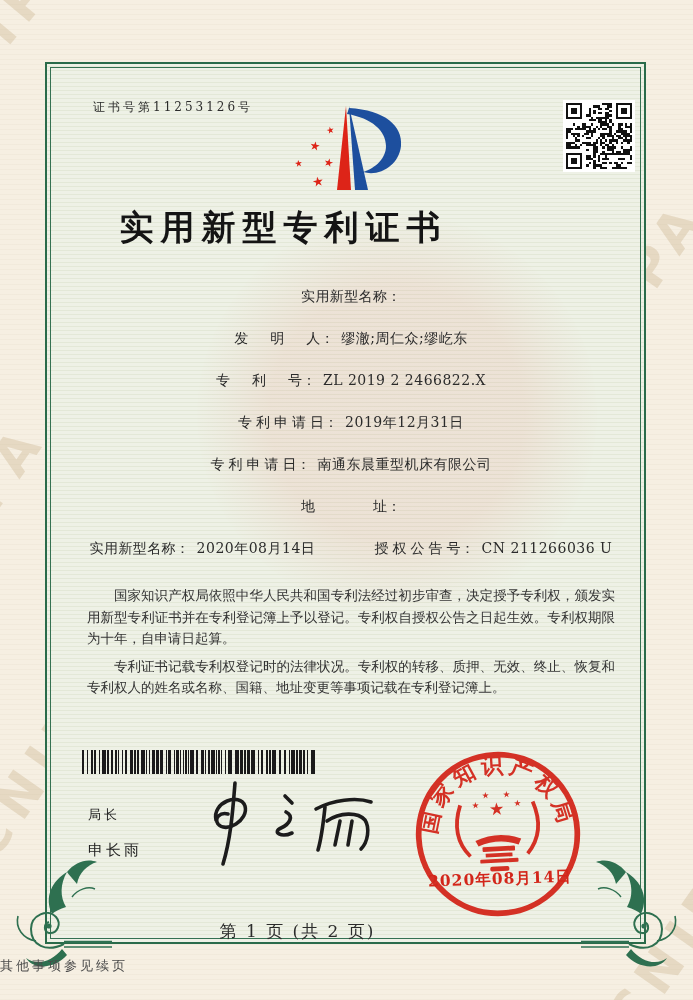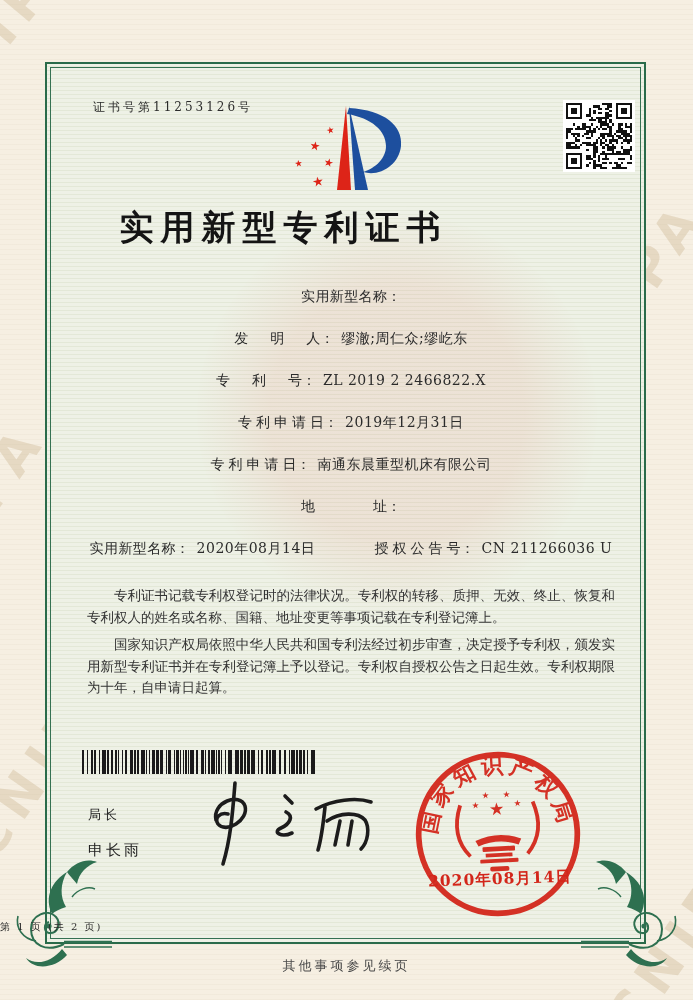--- a/index.html
+++ b/index.html
@@ -63,25 +63,25 @@
   .barcode{position:absolute;left:82px;top:750px;width:237px;height:24px;}
   .signer-title{position:absolute;left:88px;top:806px;font-size:13px;letter-spacing:3px;color:#222;}
   .signer-name{position:absolute;left:88px;top:841px;font-size:15px;letter-spacing:3px;color:#222;}
   .signature{position:absolute;left:188px;top:776px;width:200px;height:96px;}
   .seal{position:absolute;left:412px;top:748px;width:172px;height:172px;transform:rotate(-3deg);opacity:0.94;}
   .seal-date{
     position:absolute;left:416px;top:869px;width:168px;text-align:center;
     color:#d3261a;font-weight:700;font-size:15.5px;letter-spacing:1px;transform:rotate(-2deg);
   }
   .page-footer{
-    position:absolute;left:0;top:920px;width:595px;
-    font-size:10px;color:#2b2b2b;letter-spacing:2px;
+    position:absolute;left:0;top:920px;width:595px;text-align:center;
+    font-size:17px;color:#2b2b2b;letter-spacing:2px;
   }
   .cont-note{
-    position:absolute;left:0;top:957px;width:693px;text-align:center;
+    position:absolute;left:0;top:957px;width:693px;
     font-size:13px;color:#4a4a4a;letter-spacing:3px;
   }
   .corner{position:absolute;width:110px;height:124px;top:853px;}
   .corner.left{left:2px;}
   .corner.right{left:581px;transform:scaleX(-1);}
 </style>
 </head>
 <body>
 
 <div class="canvas">
@@ -454,22 +454,22 @@
       <span class="lbl">实用新型名称</span>
         <span class="colon">：</span>
       <span class="val val-fixed">2020年08月14日</span>
       <span class="lbl">授权公告号</span>
         <span class="colon">：</span>
       <span class="val">CN 211266036 U</span>
     </div>
   </div>
 
   <div class="paras">
+    <p>国家知识产权局依照中华人民共和国专利法经过初步审查，决定授予专利权，颁发实用新型专利证书并在专利登记簿上予以登记。专利权自授权公告之日起生效。专利权期限为十年，自申请日起算。</p>
     <p>专利证书记载专利权登记时的法律状况。专利权的转移、质押、无效、终止、恢复和专利权人的姓名或名称、国籍、地址变更等事项记载在专利登记簿上。</p>
-    <p>国家知识产权局依照中华人民共和国专利法经过初步审查，决定授予专利权，颁发实用新型专利证书并在专利登记簿上予以登记。专利权自授权公告之日起生效。专利权期限为十年，自申请日起算。</p>
   </div>
 
   <div class="barcode">
     <svg viewBox="0 0 237 24" width="237" height="24" shape-rendering="crispEdges">
         <rect x="0" y="0" width="2" height="24" fill="#1a1a1a"></rect>
         <rect x="5" y="0" width="1" height="24" fill="#1a1a1a"></rect>
         <rect x="9" y="0" width="2" height="24" fill="#1a1a1a"></rect>
         <rect x="12" y="0" width="2" height="24" fill="#1a1a1a"></rect>
         <rect x="17" y="0" width="1" height="24" fill="#1a1a1a"></rect>
         <rect x="20" y="0" width="4" height="24" fill="#1a1a1a"></rect>

